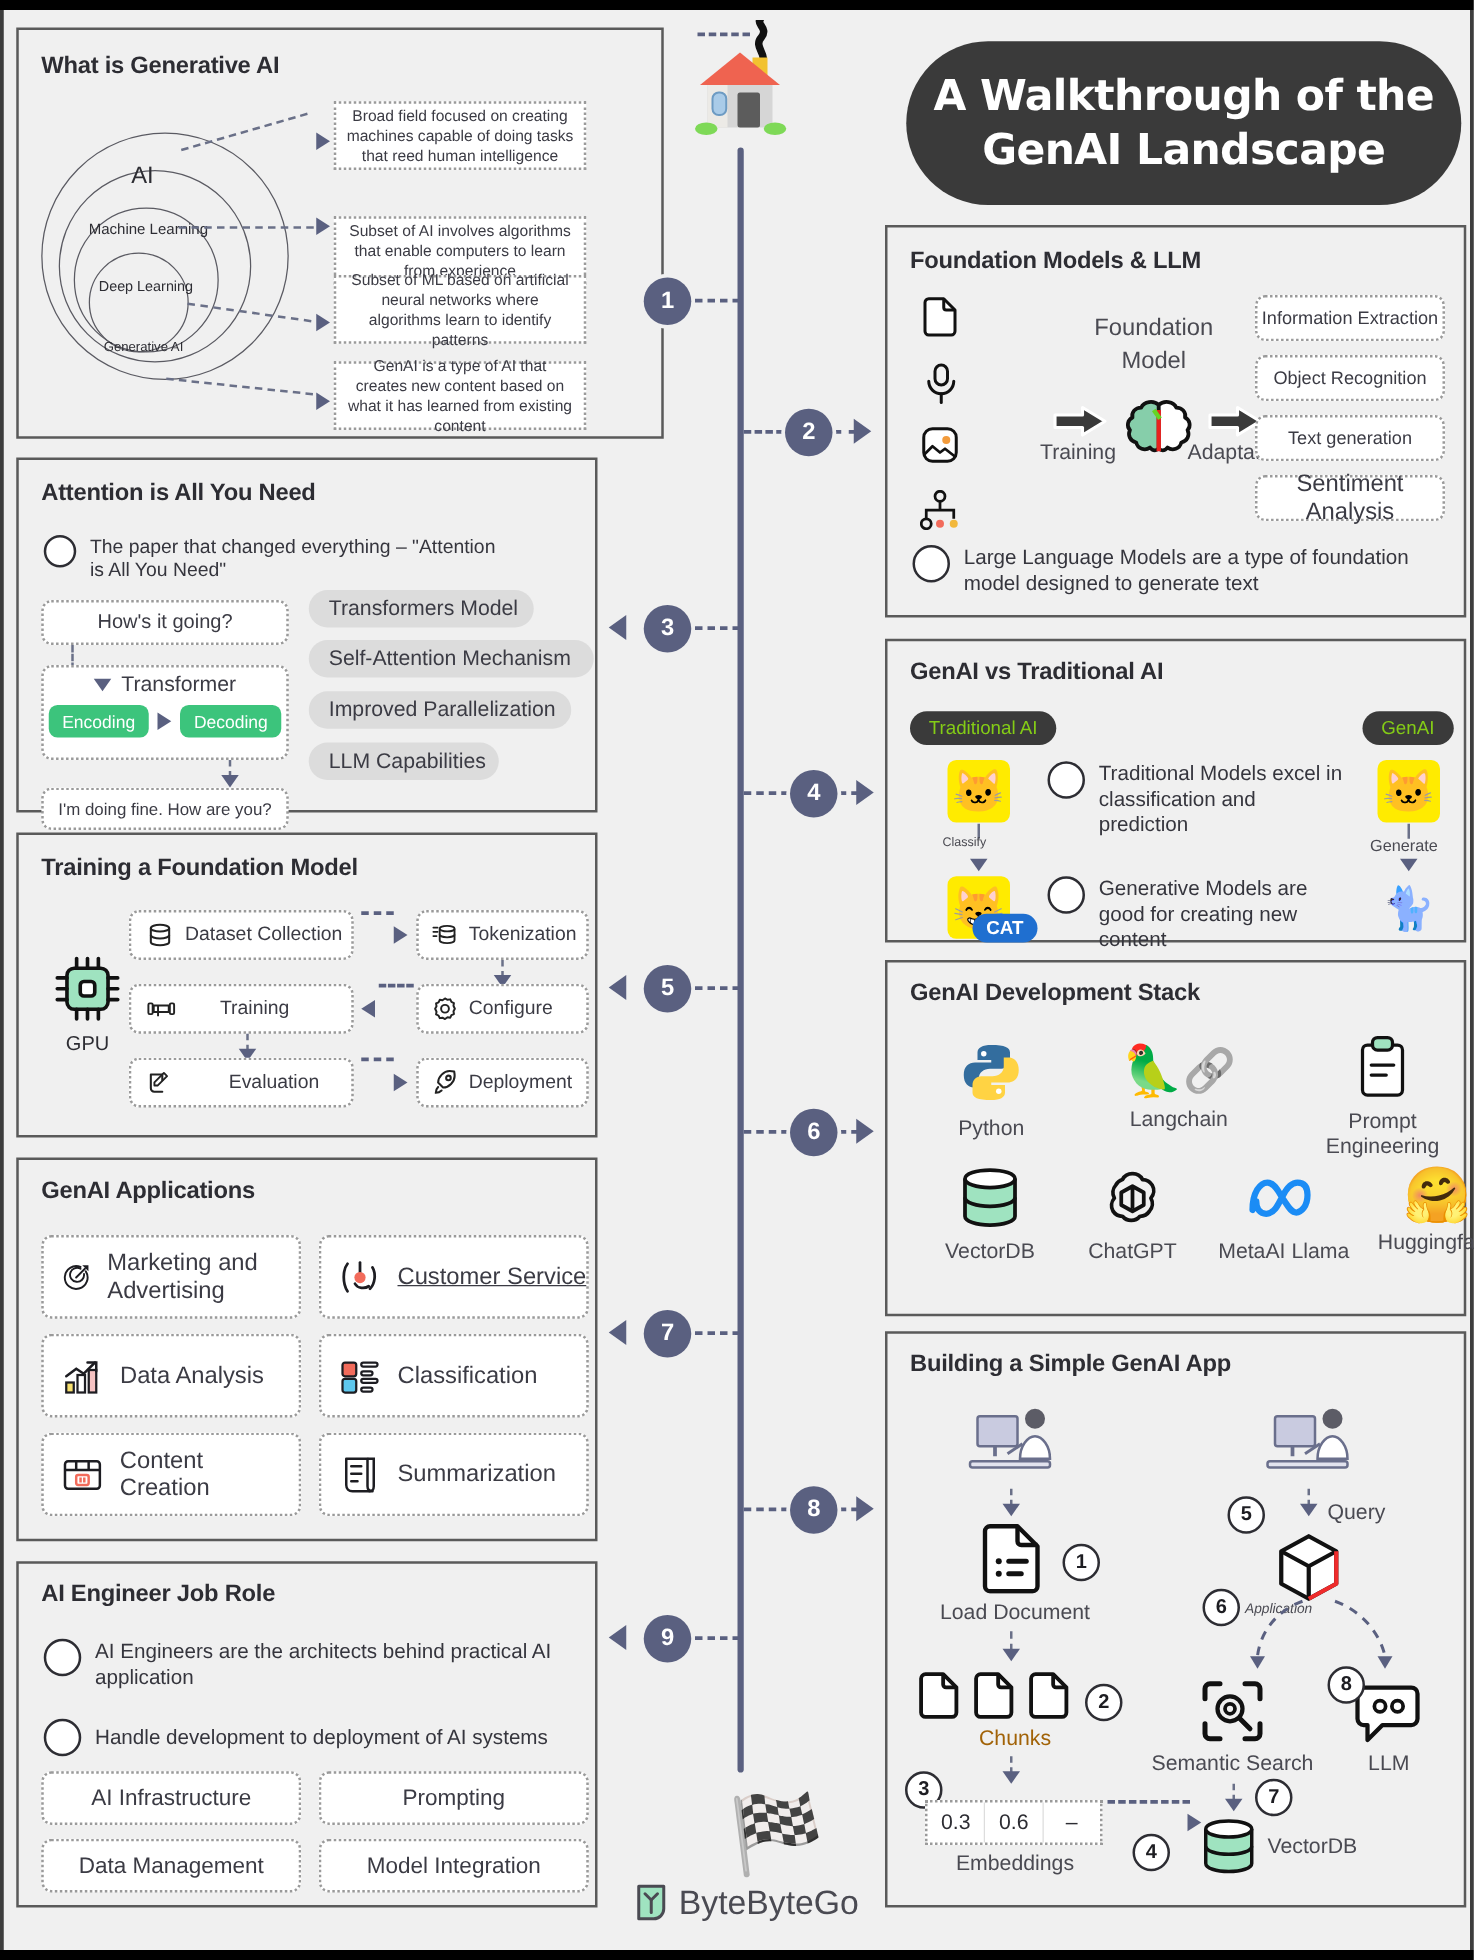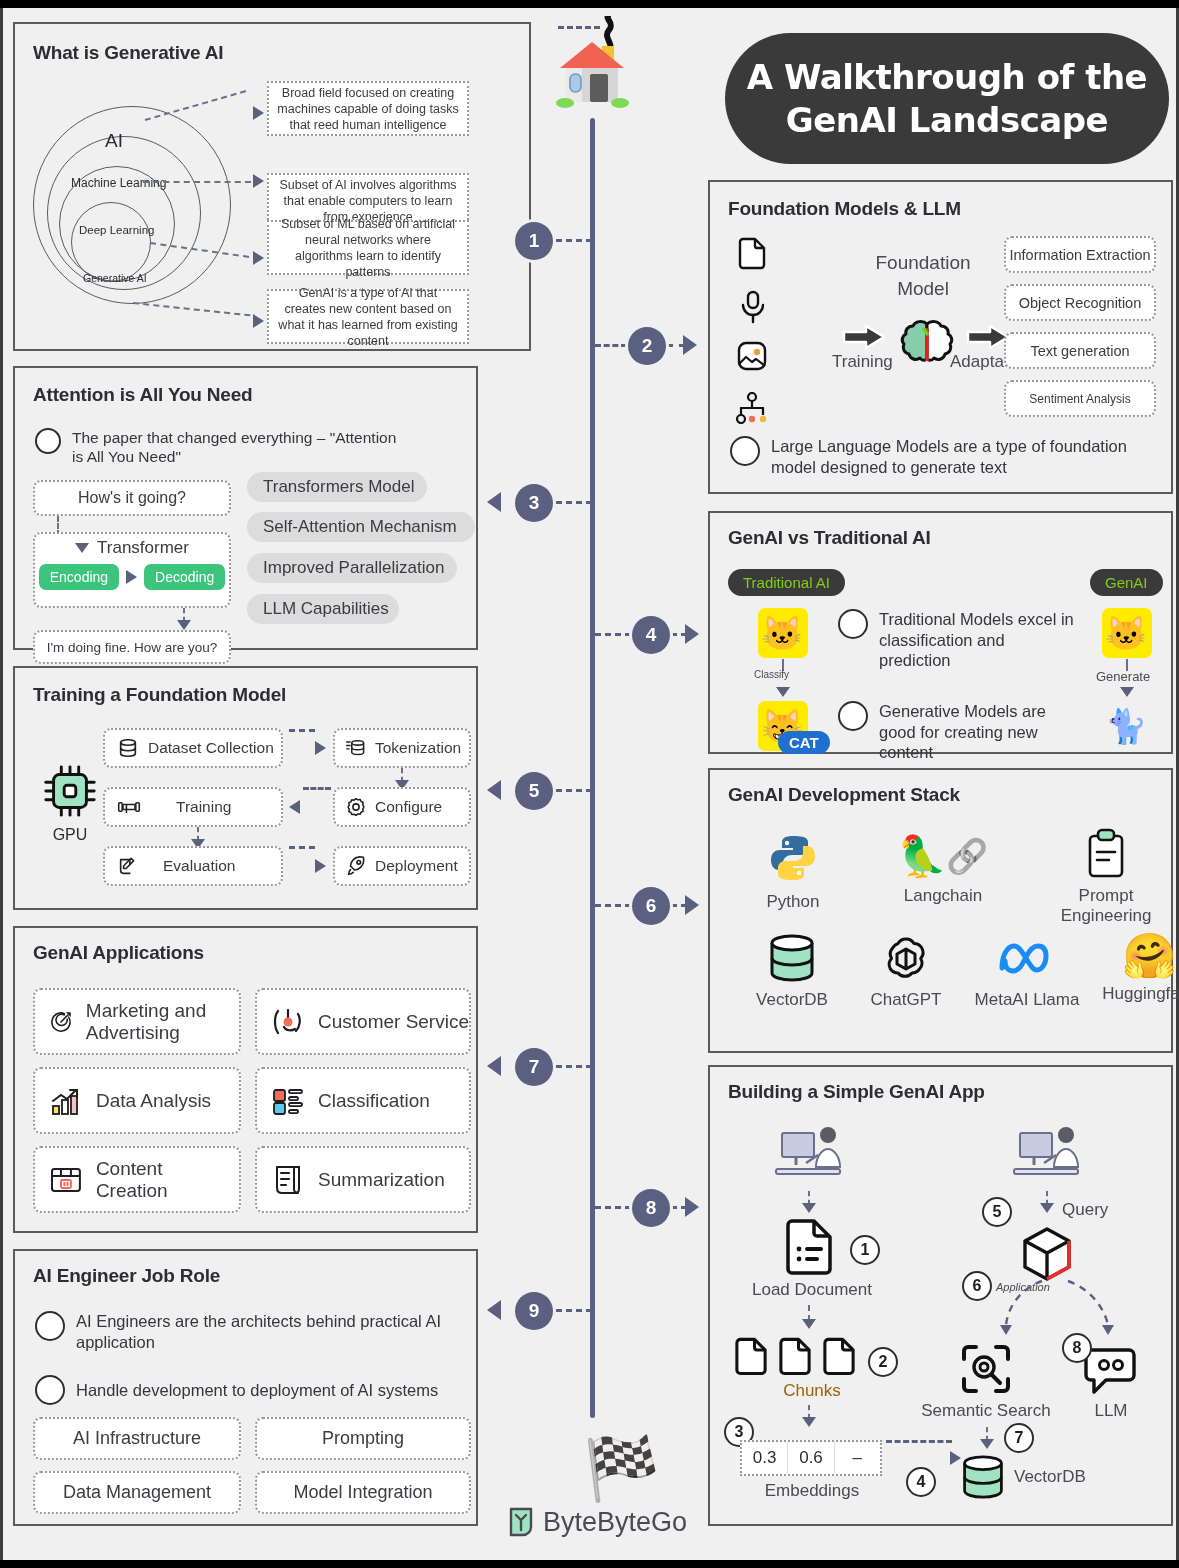--- a/index.html
+++ b/index.html
@@ -335,21 +335,21 @@
       <svg class="ico" width="22" height="22" viewBox="0 0 24 24">
         <path d="M12 3l2.2 1.2 2.4-.4 1 2.2 2.2 1-.4 2.4L20.6 12l-1.2 2.2.4 2.4-2.2 1-1 2.2-2.4-.4L12 21l-2.2-1.2-2.4.4-1-2.2-2.2-1 .4-2.4L3.4 12l1.2-2.2-.4-2.4 2.2-1 1-2.2 2.4.4z" fill="none" stroke="#222" stroke-width="1.7" stroke-linejoin="round"></path>
         <circle cx="12" cy="12" r="3.4" fill="none" stroke="#222" stroke-width="1.7"></circle>
       </svg>
       <span>Configure</span>
     </div>
 
     <div class="vdash" style="left:182px;top:159px;height:14px;"></div>
     <div class="vtri" style="left:176px;top:171px;"></div>
 
-    <div class="dash-box" style="position:absolute;left:88px;top:178px;width:180px;height:40px;gap:2px;font-size:15.5px;justify-content:flex-start;padding-left:12px;">
+    <div class="dash-box" style="position:absolute;left:88px;top:178px;width:180px;height:40px;gap:22px;font-size:15.5px;justify-content:flex-start;padding-left:12px;">
       <svg class="ico" width="22" height="22" viewBox="0 0 24 24">
         <path d="M4 5h10v5M4 5v12a3 3 0 003 3h7" fill="none" stroke="#222" stroke-width="1.8" stroke-linecap="round"></path>
         <path d="M20 4.5l-9 9v3h3l9-9z" fill="none" stroke="#222" stroke-width="1.8" stroke-linejoin="round" transform="translate(-3,-0.5) scale(0.92)"></path>
       </svg>
       <span style="margin-left:22px;">Evaluation</span>
     </div>
     <div class="mdash" style="left:274px;top:178px;width:26px;border-top-color:#5a6080;"></div>
     <div class="htri-r" style="left:300px;top:191px;"></div>
 
     <div class="dash-box" style="position:absolute;left:318px;top:178px;width:138px;height:40px;gap:8px;font-size:15.5px;justify-content:flex-start;padding-left:10px;">
@@ -368,21 +368,21 @@
     <div class="dash-box" style="position:absolute;left:18px;top:60px;width:208px;height:67px;justify-content:flex-start;gap:13px;padding-left:14px;text-align:left;font-size:19px;">
       <svg width="34" height="34" viewBox="0 0 34 34">
         <path d="M28 10a13 13 0 11-6-5" fill="none" stroke="#1d1d22" stroke-width="2.2" stroke-linecap="round"></path>
         <path d="M22 7a8 8 0 10 4 6" fill="none" stroke="#1d1d22" stroke-width="2.2" stroke-linecap="round"></path>
         <path d="M17 17l10-10" stroke="#1d1d22" stroke-width="2.2" stroke-linecap="round"></path>
         <path d="M24 3l7 0-0 7z" fill="#1d1d22"></path>
       </svg>
       <span style="line-height:1.15;">Marketing and Advertising</span>
     </div>
 
-    <div class="dash-box" style="position:absolute;left:240px;top:60px;width:216px;height:67px;justify-content:flex-start;gap:13px;padding-left:14px;text-align:left;font-size:19px;">
+    <div class="dash-box" style="position:absolute;left:240px;top:60px;width:216px;height:67px;justify-content:flex-start;gap:13px;padding-left:14px;text-align:left;font-size:19px;text-decoration:underline;">
       <svg width="34" height="34" viewBox="0 0 34 34">
         <path d="M7 6c-4 5-4 16 0 22" fill="none" stroke="#1d1d22" stroke-width="2.2" stroke-linecap="round"></path>
         <path d="M27 9c3 5 2 13-2 17" fill="none" stroke="#1d1d22" stroke-width="2.2" stroke-linecap="round"></path>
         <line x1="17" y1="5" x2="17" y2="13" stroke="#1d1d22" stroke-width="2.2" stroke-linecap="round"></line>
         <circle cx="17" cy="17" r="4.5" fill="#f26b5b"></circle>
         <path d="M13 22c2 4 8 4 11 2" fill="none" stroke="#1d1d22" stroke-width="2.2" stroke-linecap="round"></path>
       </svg>
       <span style="line-height:1.15;">Customer Service</span>
     </div>
 
@@ -504,21 +504,21 @@
     <div style="position:absolute;left:256px;top:142px;">
       <svg width="44" height="26" viewBox="0 0 44 26">
         <path d="M2 8h22V2l18 11-18 11v-6H2z" fill="#3a3a3a" stroke="#fff" stroke-width="2.5" stroke-linejoin="round"></path>
       </svg>
     </div>
     <div style="position:absolute;left:240px;top:170px;font-size:17px;color:#4a4a52;">Adaptation</div>
 
     <div class="dash-box" style="position:absolute;left:294px;top:54px;width:152px;height:37px;font-size:14.5px;">Information Extraction</div>
     <div class="dash-box" style="position:absolute;left:294px;top:102px;width:152px;height:37px;font-size:14.5px;">Object Recognition</div>
     <div class="dash-box" style="position:absolute;left:294px;top:150px;width:152px;height:37px;font-size:14.5px;">Text generation</div>
-    <div class="dash-box" style="position:absolute;left:294px;top:198px;width:152px;height:37px;font-size:12px;">Sentiment Analysis</div>
+    <div class="dash-box" style="position:absolute;left:294px;top:198px;width:152px;height:37px;font-size:19px;">Sentiment Analysis</div>
 
     <div class="bullet-row" style="position:absolute;left:20px;top:254px;width:430px;">
       <div class="bullet-circle" style="width:30px;height:30px;"></div>
       <div class="bullet-text" style="font-size:16.5px;">Large Language Models are a type of foundation model designed to generate text</div>
     </div>
   </div>
 
   <div class="card" style="left:705px;top:503px;width:465px;height:243px;">
     <div class="card-title" style="position:absolute;left:18px;top:14px;">GenAI vs Traditional AI</div>
 

